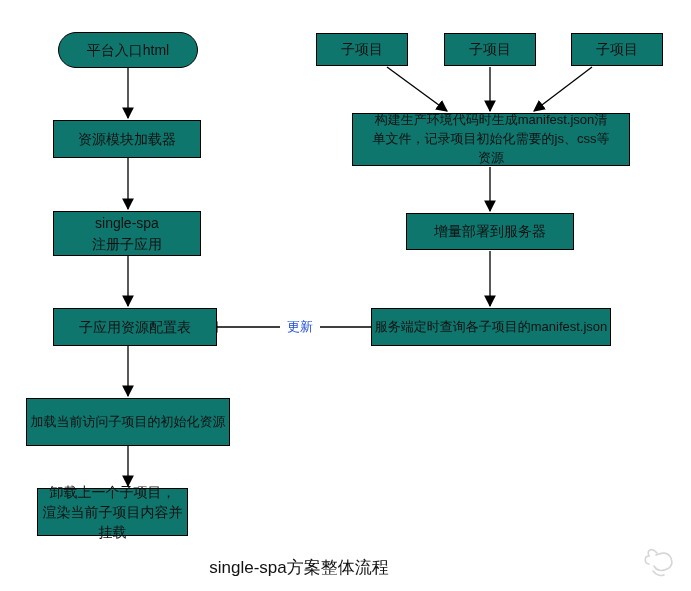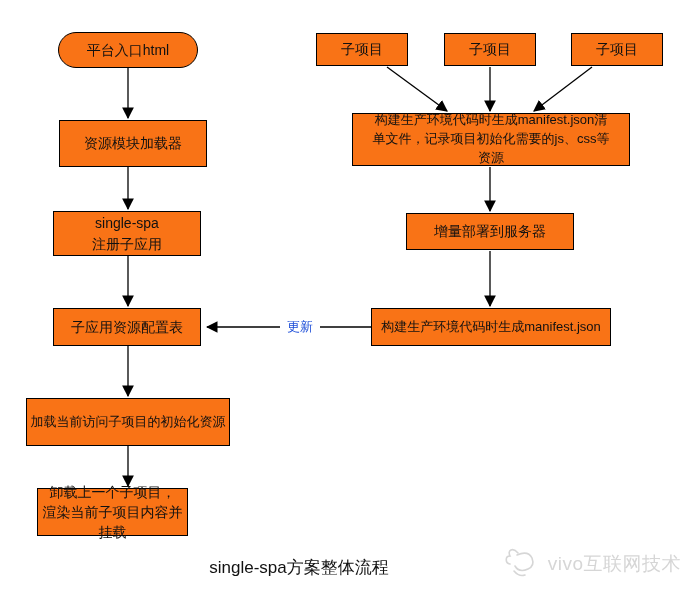--- a/index.html
+++ b/index.html
@@ -15,21 +15,21 @@
   .edges {
     position: absolute;
     left: 0; top: 0;
     width: 691px; height: 591px;
     pointer-events: none;
   }
   .node {
     position: absolute;
     box-sizing: border-box;
     border: 1px solid #000000;
-    background: #f97316;
+    background: #0f766e;
     display: flex;
     flex-direction: column;
     align-items: center;
     justify-content: center;
     text-align: center;
     font-size: 14px;
     line-height: 1.45;
     color: #111111;
   }
   .node.stadium { border-radius: 19px; }
@@ -81,54 +81,53 @@
     <line x1="387" y1="67" x2="447" y2="111" stroke="#000" stroke-width="1.3" marker-end="url(#ah)"></line>
     <line x1="490" y1="67" x2="490" y2="111" stroke="#000" stroke-width="1.3" marker-end="url(#ah)"></line>
     <line x1="592" y1="67" x2="534" y2="111" stroke="#000" stroke-width="1.3" marker-end="url(#ah)"></line>
     <line x1="490" y1="167" x2="490" y2="211" stroke="#000" stroke-width="1.3" marker-end="url(#ah)"></line>
     <line x1="490" y1="251" x2="490" y2="306" stroke="#000" stroke-width="1.3" marker-end="url(#ah)"></line>
     <line x1="371" y1="327" x2="207" y2="327" stroke="#000" stroke-width="1.3" marker-end="url(#ah)"></line>
   </svg>
 
   <div class="node stadium" style="left:58px; top:32px; width:140px; height:36px;">平台入口html</div>
 
-  <div class="node" style="left:59px; top:120px; width:148px; height:47px;">资源模块加载器</div>
+  <div class="node" style="left:53px; top:120px; width:148px; height:38px;">资源模块加载器</div>
 
   <div class="node" style="left:53px; top:211px; width:148px; height:45px;">
     <span>single-spa</span>
     <span>注册子应用</span>
   </div>
 
-  <div class="node" style="left:53px; top:308px; width:148px; height:38px;">子应用资源配置表</div>
+  <div class="node" style="left:53px; top:308px; width:164px; height:38px;">子应用资源配置表</div>
 
   <div class="node small-font" style="left:26px; top:398px; width:204px; height:48px;">加载当前访问子项目的初始化资源</div>
 
   <div class="node" style="left:37px; top:488px; width:151px; height:48px;">
     <span>卸载上一个子项目，</span>
     <span>渲染当前子项目内容并挂载</span>
   </div>
 
   <div class="node" style="left:316px; top:33px; width:92px; height:33px;">子项目</div>
 
   <div class="node" style="left:444px; top:33px; width:92px; height:33px;">子项目</div>
 
   <div class="node" style="left:571px; top:33px; width:92px; height:33px;">子项目</div>
 
   <div class="node small-font" style="left:352px; top:113px; width:278px; height:53px; padding:4px 16px;">构建生产环境代码时生成manifest.json清单文件，记录项目初始化需要的js、css等资源</div>
 
   <div class="node" style="left:406px; top:213px; width:168px; height:37px;">增量部署到服务器</div>
 
-  <div class="node small-font" style="left:371px; top:308px; width:240px; height:38px;">构建生产环境代码时生成manifest.json</div>
+  <div class="node small-font" style="left:371px; top:308px; width:240px; height:38px;">服务端定时查询各子项目的manifest.json</div>
 
   <div class="edge-label" style="left:280px; top:318px;">更新</div>
 
   <div class="caption">single-spa方案整体流程</div>
 
   <div class="watermark">
     <svg width="38" height="40" viewBox="0 0 38 40">
       <path d="M14,9 C9,3 3,6 6,12 C1,12 1,19 6,20" fill="none" stroke="#d6d6d6" stroke-width="1.6" stroke-linecap="round"></path>
       <path d="M13,11 q11,-5 15,3 q3,8 -4,11 q-9,4 -13,-3" fill="none" stroke="#d6d6d6" stroke-width="1.6" stroke-linecap="round"></path>
       <path d="M10,27 q5,6 11,4" fill="none" stroke="#d6d6d6" stroke-width="1.6" stroke-linecap="round"></path>
     </svg>
-    <span>vivo互联网技术</span>
   </div>
 
 </div>
 
 </body></html>

